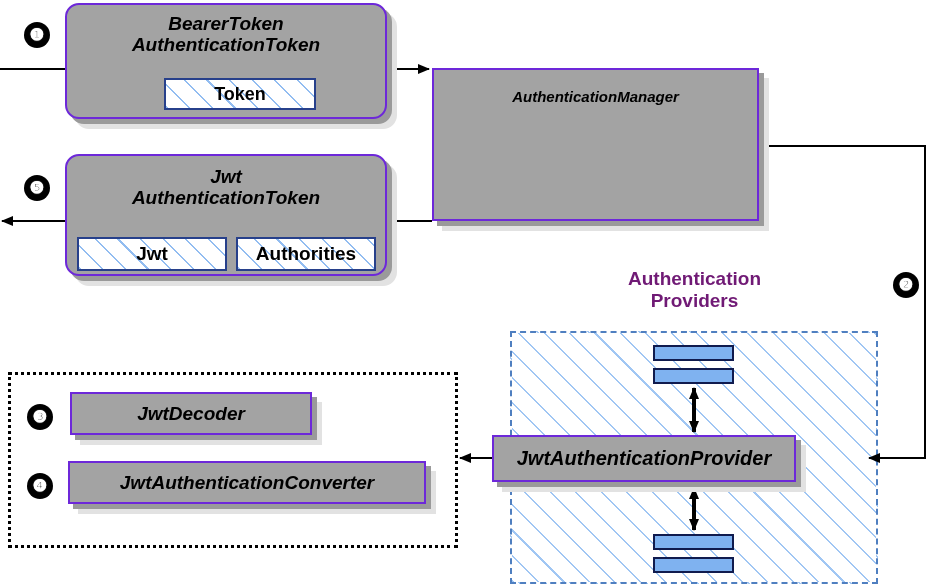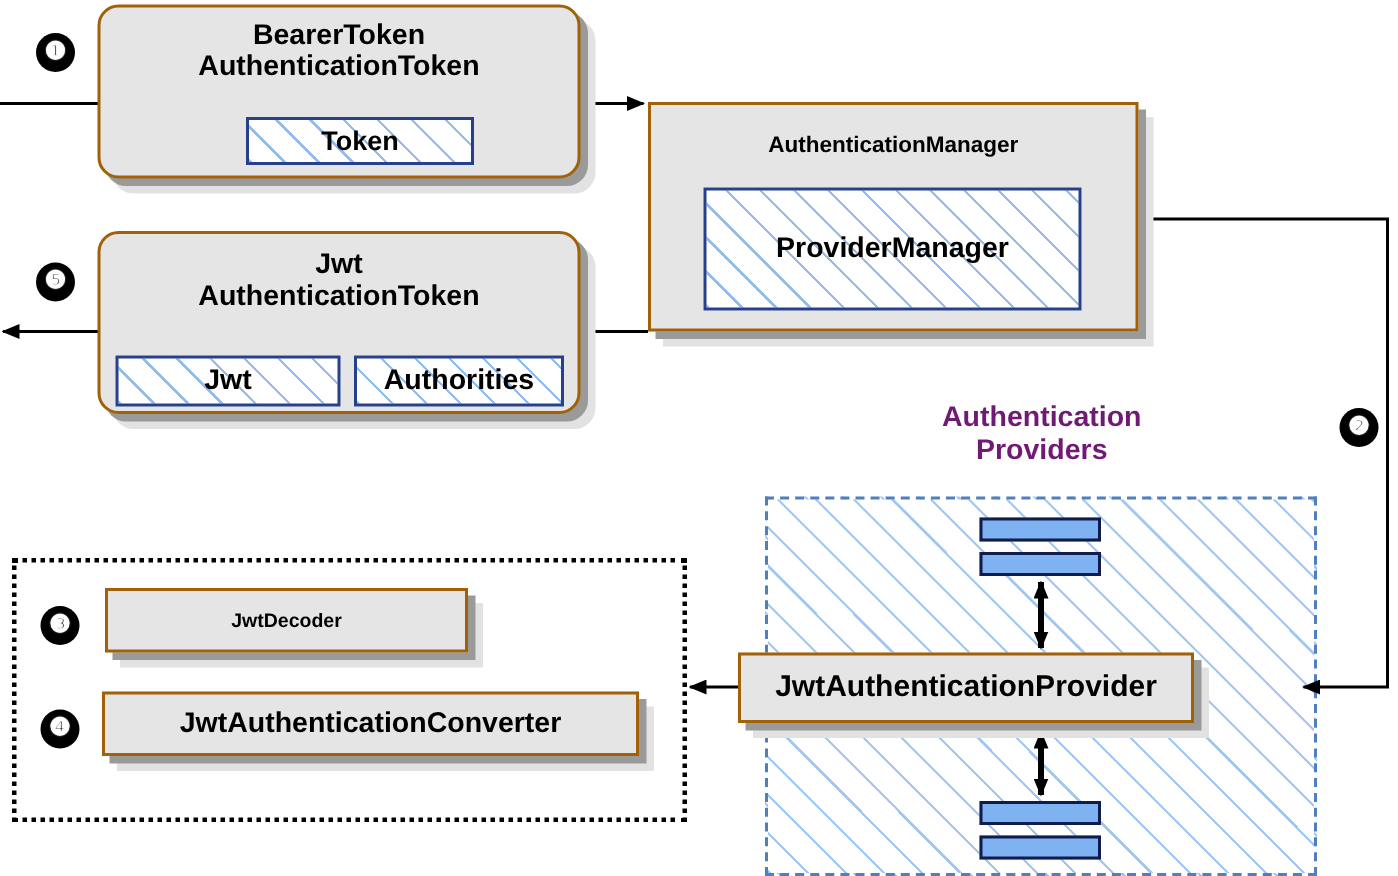--- a/index.html
+++ b/index.html
@@ -23,29 +23,30 @@
     width: 932px;
     height: 584px;
     pointer-events: none;
     z-index: 5;
   }
 
   
   .node {
     position: absolute;
     box-sizing: border-box;
-    background: #e5e5e5;
-    border: 2px solid #a16207;
+    background: #a3a3a3;
+    border: 2px solid #6d28d9;
     color: #000000;
     font-weight: bold;
     display: flex;
     align-items: center;
     justify-content: center;
     text-align: center;
     z-index: 10;
+    font-style: italic;
   }
   .node.rounded {
     border-radius: 14px;
   }
   
   .shadow-dbl {
     box-shadow: 5px 5px 0 0 #9a9a9a, 10px 10px 0 0 #e2e2e2;
   }
   .shadow-dbl.rounded {
     box-shadow: 5px 5px 0 0 #9a9a9a, 10px 10px 0 0 #e2e2e2;
@@ -172,21 +173,20 @@
 
   <div class="node rounded shadow-dbl" style="left:65px; top:3px; width:322px; height:116px; flex-direction:column; justify-content:flex-start; padding-top:6px;">
     <div class="label-lines" style="font-size:19px; margin-top:2px;">BearerToken
 AuthenticationToken</div>
   </div>
   <div class="hatch-box" style="left:164px; top:78px; width:152px; height:32px; font-size:18px;">Token</div>
 
   <div class="node shadow-dbl" style="left:432px; top:68px; width:327px; height:153px; flex-direction:column; justify-content:flex-start; padding-top:18px;">
     <div style="font-size:15px;">AuthenticationManager</div>
   </div>
-  <div class="hatch-box" style="left:469px; top:125px; width:252px; height:82px; font-size:19px;">ProviderManager</div>
 
   <div class="node rounded shadow-dbl" style="left:65px; top:154px; width:322px; height:122px; flex-direction:column; justify-content:flex-start; padding-top:10px;">
     <div class="label-lines" style="font-size:19px;">Jwt
 AuthenticationToken</div>
   </div>
   <div class="hatch-box" style="left:77px; top:237px; width:150px; height:34px; font-size:19px;">Jwt</div>
   <div class="hatch-box" style="left:236px; top:237px; width:140px; height:34px; font-size:19px;">Authorities</div>
 
   <div class="caption label-lines" style="left:592px; top:268px; width:205px; font-size:19px; line-height:1.15;">Authentication
 Providers</div>
@@ -199,20 +199,20 @@
   <div class="node shadow-dbl" style="left:492px; top:435px; width:304px; height:47px;">
     <div style="font-size:20px;">JwtAuthenticationProvider</div>
   </div>
 
   <div class="bar" style="left:653px; top:534px; width:81px; height:16px;"></div>
   <div class="bar" style="left:653px; top:557px; width:81px; height:16px;"></div>
 
   <div class="dotted-region" style="left:8px; top:372px; width:450px; height:176px;"></div>
 
   <div class="node shadow-dbl" style="left:70px; top:392px; width:242px; height:43px;">
-    <div style="font-size:13px;text-align:center;">JwtDecoder</div>
+    <div style="font-size:19px;text-align:center;">JwtDecoder</div>
   </div>
 
   <div class="node shadow-dbl" style="left:68px; top:461px; width:358px; height:43px;">
     <div style="font-size:19px;">JwtAuthenticationConverter</div>
   </div>
 
 </div>
 
 </body></html>

